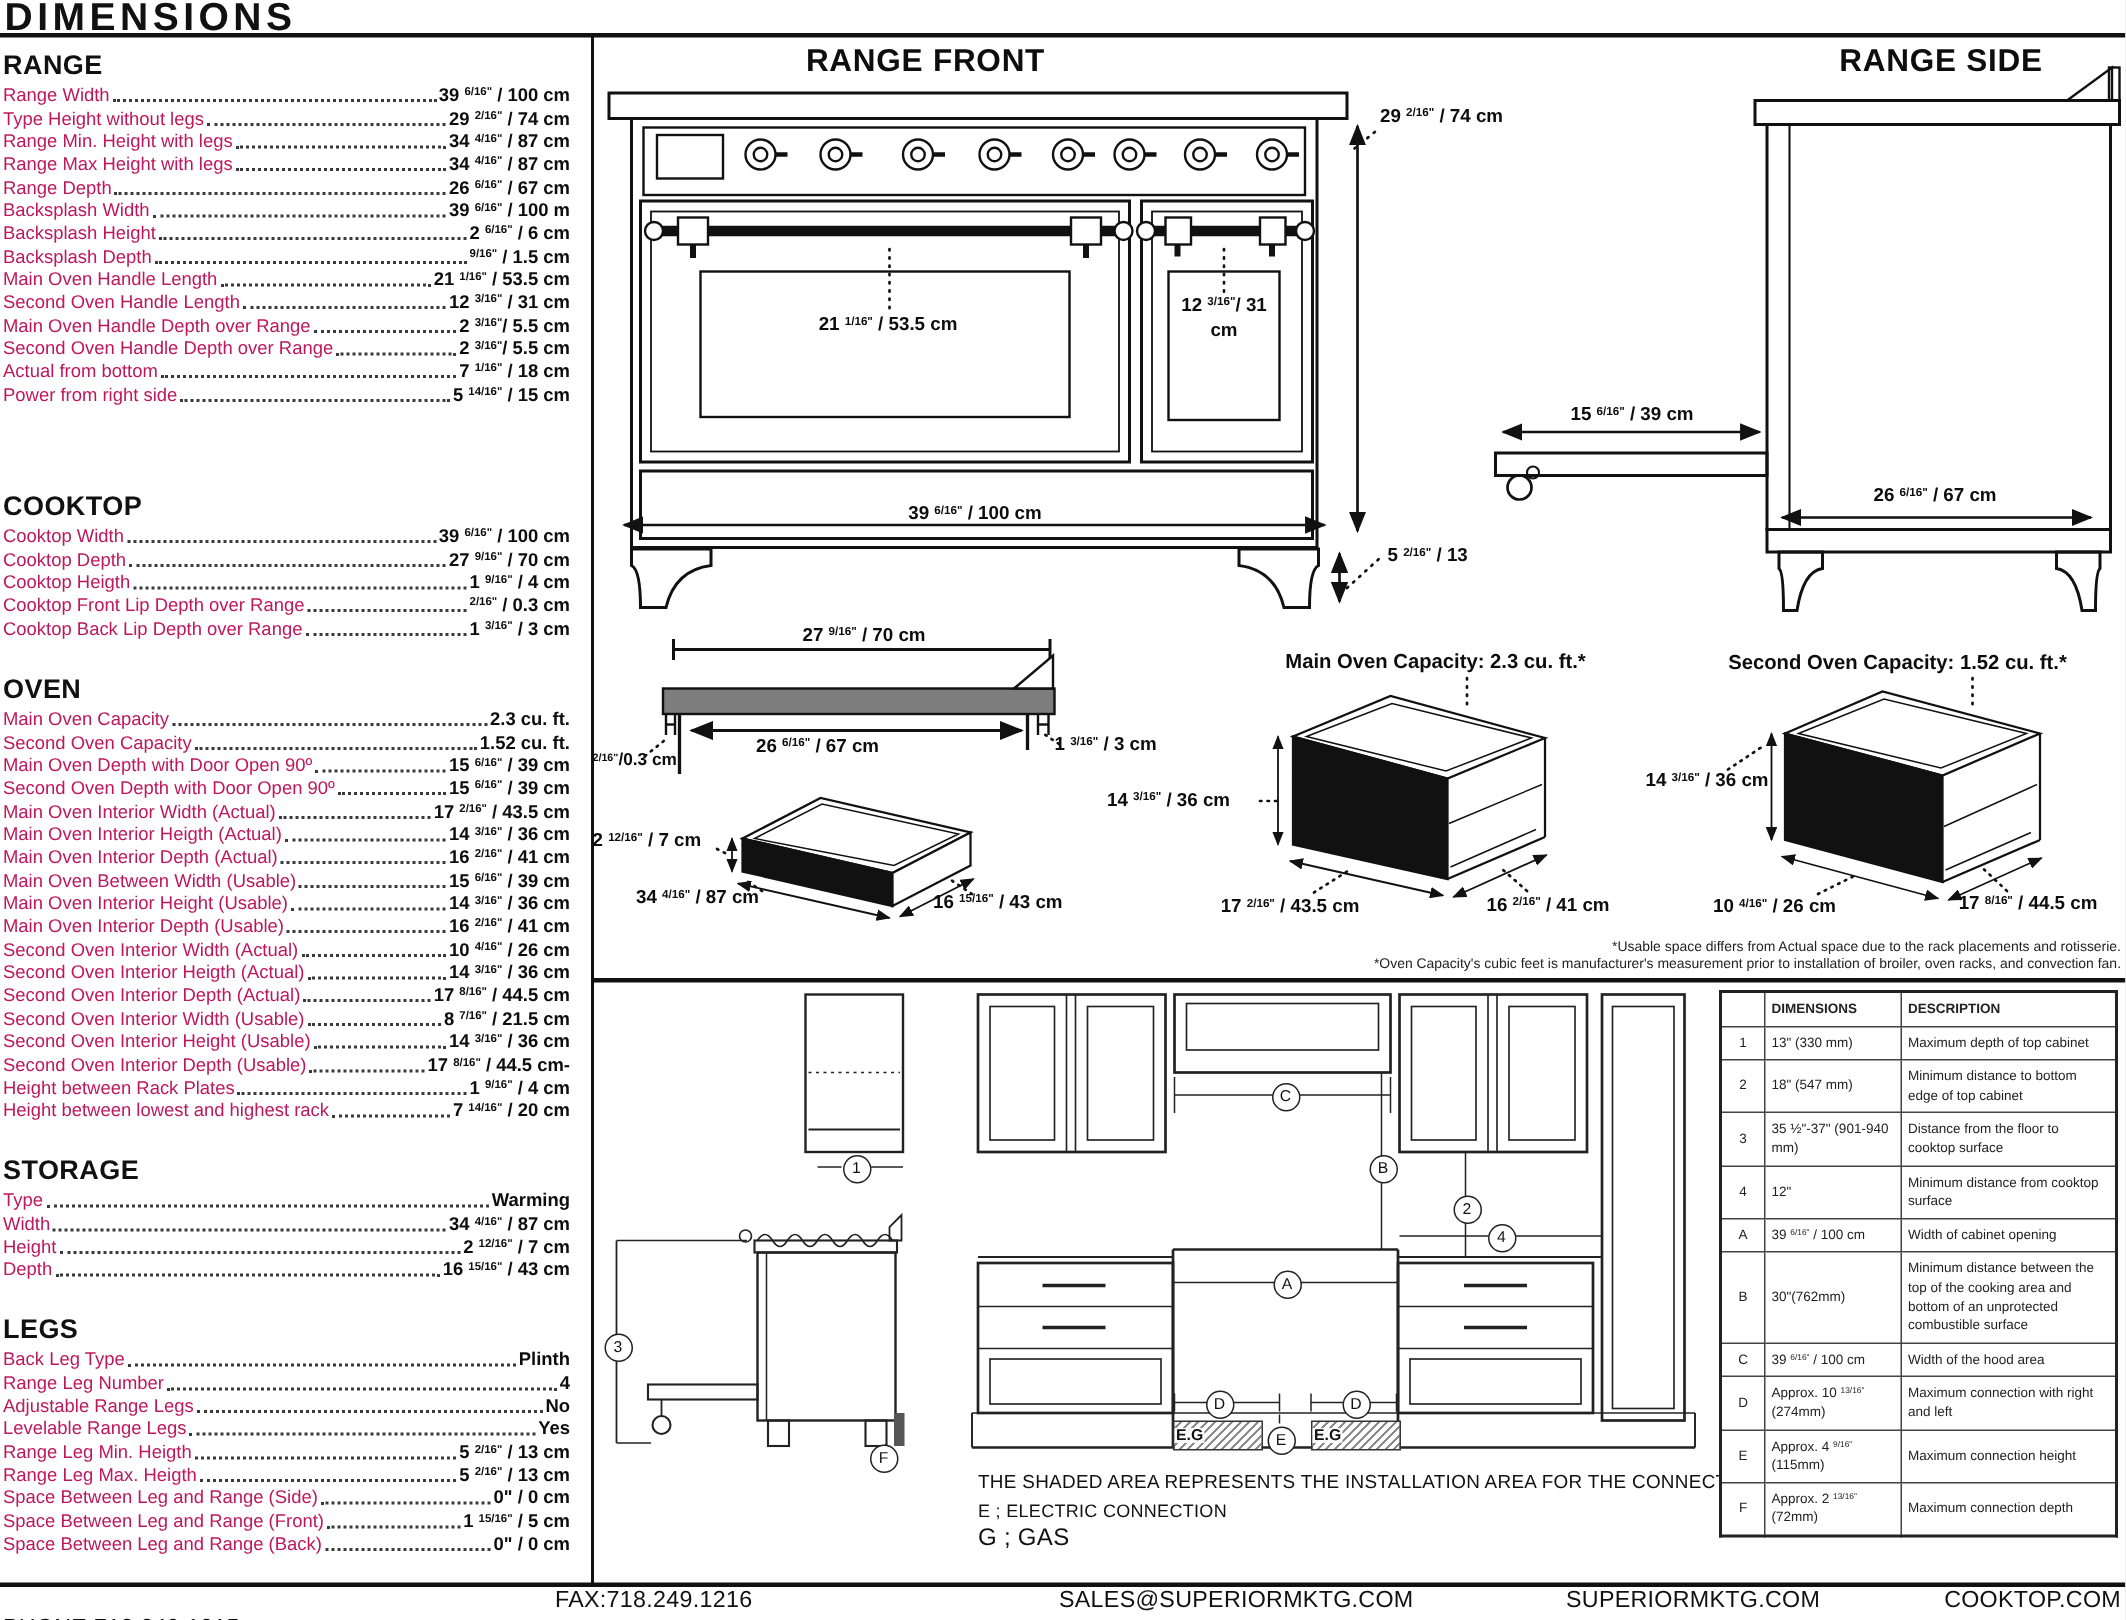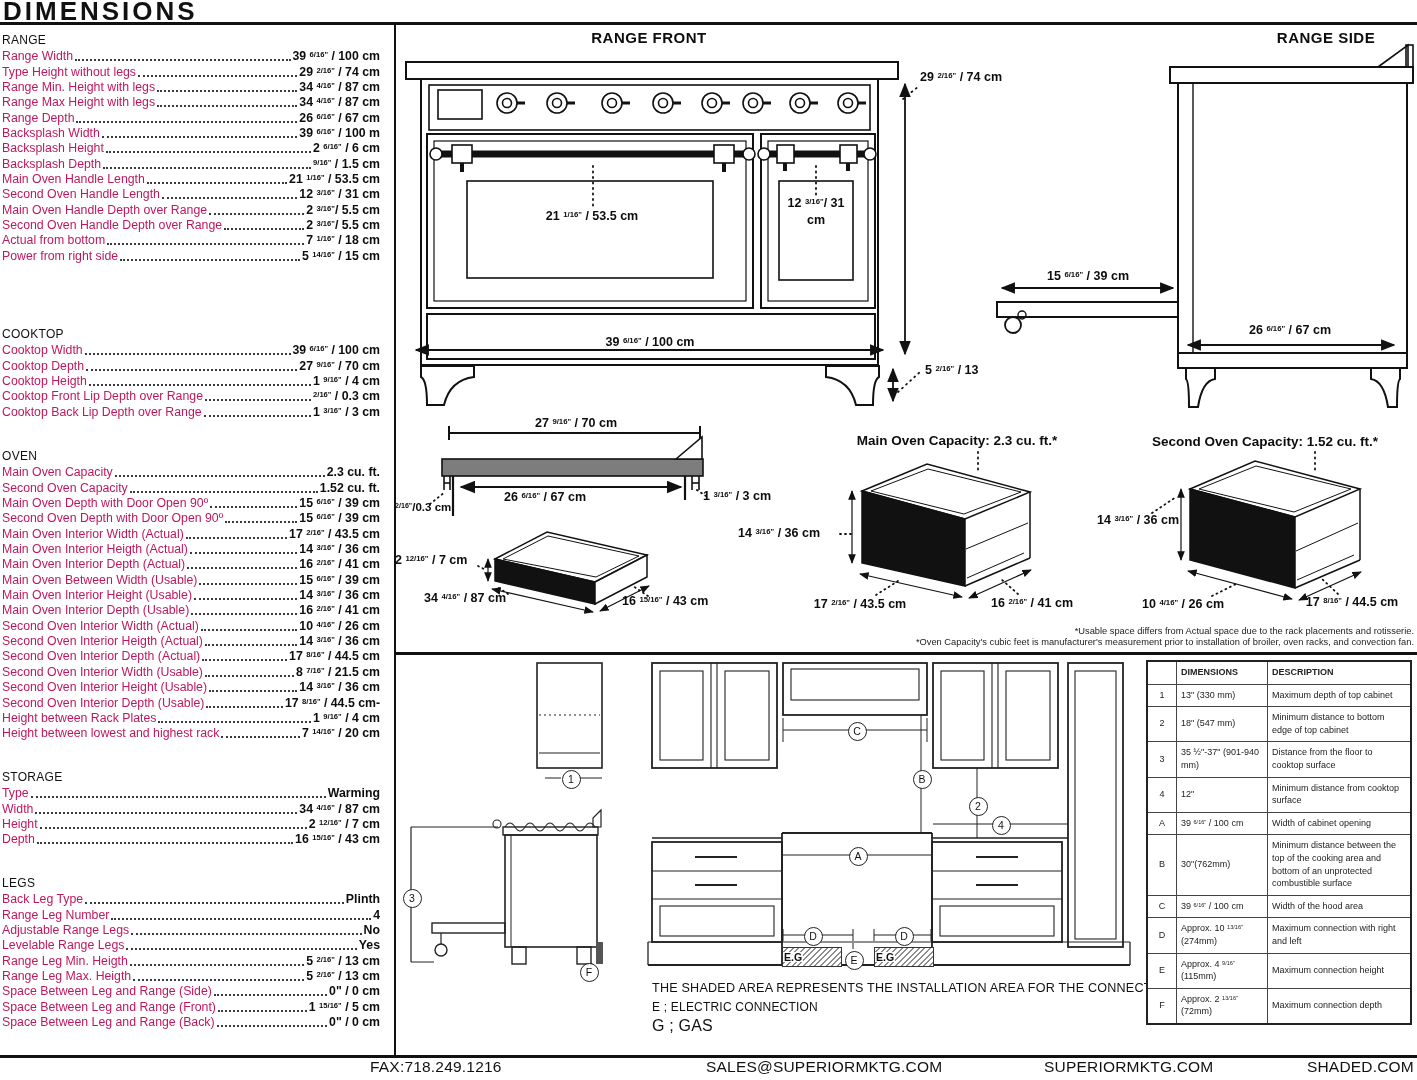--- a/index.html
+++ b/index.html
@@ -4,30 +4,30 @@
 <style>
   html,body{margin:0;padding:0;background:#e8e8e8;}
   .page{position:relative;width:1417px;height:1080px;background:#fff;overflow:hidden;
         font-family:"Liberation Sans",sans-serif;color:#111;}
   
   .rule{position:absolute;background:#111;}
   
   .pagetitle{position:absolute;left:3px;top:-4px;font-size:26px;font-weight:700;letter-spacing:3px;}
   
   .sec{position:absolute;left:2px;width:378px;}
-  .sec h3{margin:0 0 1px 0;font-size:12px;font-weight:400;letter-spacing:.3px;}
+  .sec h3{margin:0 0 1px 0;font-size:18px;font-weight:700;letter-spacing:.3px;}
   .srow{display:flex;align-items:flex-end;height:15.35px;font-size:12.3px;}
   .slabel{white-space:nowrap;color:#be185d;}
   .leader{flex:1;border-bottom:2px dotted #3a3a3a;margin:0 2px 2px 2px;min-width:8px;}
   .sval{white-space:nowrap;font-weight:700;color:#0d0d0d;}
   sup{font-size:.62em;vertical-align:.45em;letter-spacing:0;}
   
   .dl{position:absolute;font-size:12.5px;font-weight:700;white-space:nowrap;color:#0d0d0d;}
   .ctr{transform:translateX(-50%);}
-  .dtitle{font-size:15px;letter-spacing:.5px;margin-left:32px;}
+  .dtitle{font-size:21px;letter-spacing:.5px;}
   .cap{font-size:13.5px;}
   .wrap2{white-space:normal;width:76px;text-align:center;line-height:1.35;}
   .fn{position:absolute;font-size:9.3px;font-weight:400;white-space:nowrap;color:#222;}
   .note{position:absolute;font-size:12.6px;font-weight:400;color:#111;letter-spacing:.2px;white-space:nowrap;}
   
   .co{position:absolute;width:17px;height:17px;margin:-8.5px 0 0 -8.5px;border:1.3px solid #222;
       border-radius:50%;background:#fff;display:flex;align-items:center;justify-content:center;
       font-size:10.5px;line-height:1;color:#111;z-index:5;}
   
   .egbox{position:absolute;width:58px;height:18px;border:1px solid #333;z-index:4;
@@ -769,15 +769,15 @@
           <td class="cdim">Approx. 2 <sup>13/16"</sup> (72mm)</td>
           <td>Maximum connection depth</td>
         </tr>
       </tbody>
   </table>
 
   <div class="ft" style="left:2px;margin-top:19px;">PHONE:718.249.1215</div>
   <div class="ft" style="left:370px;">FAX:718.249.1216</div>
   <div class="ft" style="left:706px;">SALES@SUPERIORMKTG.COM</div>
   <div class="ft" style="left:1044px;">SUPERIORMKTG.COM</div>
-  <div class="ft" style="right:3px;">SHADED.COM</div>
+  <div class="ft" style="right:3px;">COOKTOP.COM</div>
 
 </div>
 
 </body></html>

